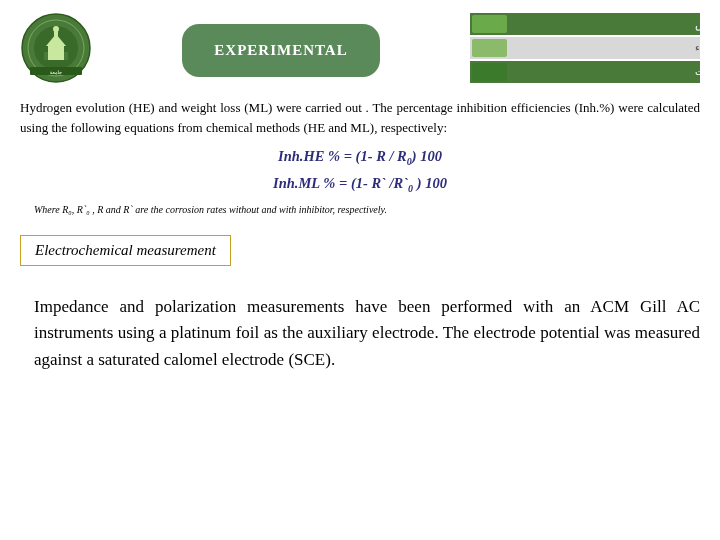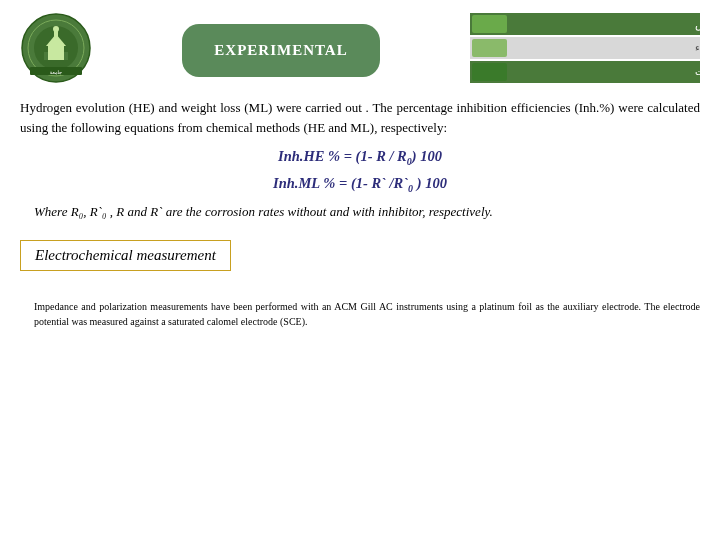--- a/index.html
+++ b/index.html
@@ -60,39 +60,39 @@
       color: #2d2d7a;
       font-family: 'Times New Roman', serif;
     }
 
     .formula-sub {
       font-size: 10px;
       vertical-align: sub;
     }
 
     .where-text {
-      font-size: 13px;
+      font-size: 10px;
       margin: 6px 0 10px 14px;
       font-style: italic;
       line-height: 1.5;
     }
 
     .electrochemical-box {
       border: 1.5px solid #c8a020;
       display: inline-block;
       padding: 6px 14px;
       margin: 8px 0 28px 0;
       font-style: italic;
       font-size: 15px;
       font-weight: normal;
       color: #000;
     }
 
     .impedance-text {
-      font-size: 10px;
+      font-size: 17px;
       line-height: 1.55;
       text-align: justify;
       margin-left: 14px;
     }
 
     
     .left-logo-svg {
       width: 72px;
       height: 72px;
     }

